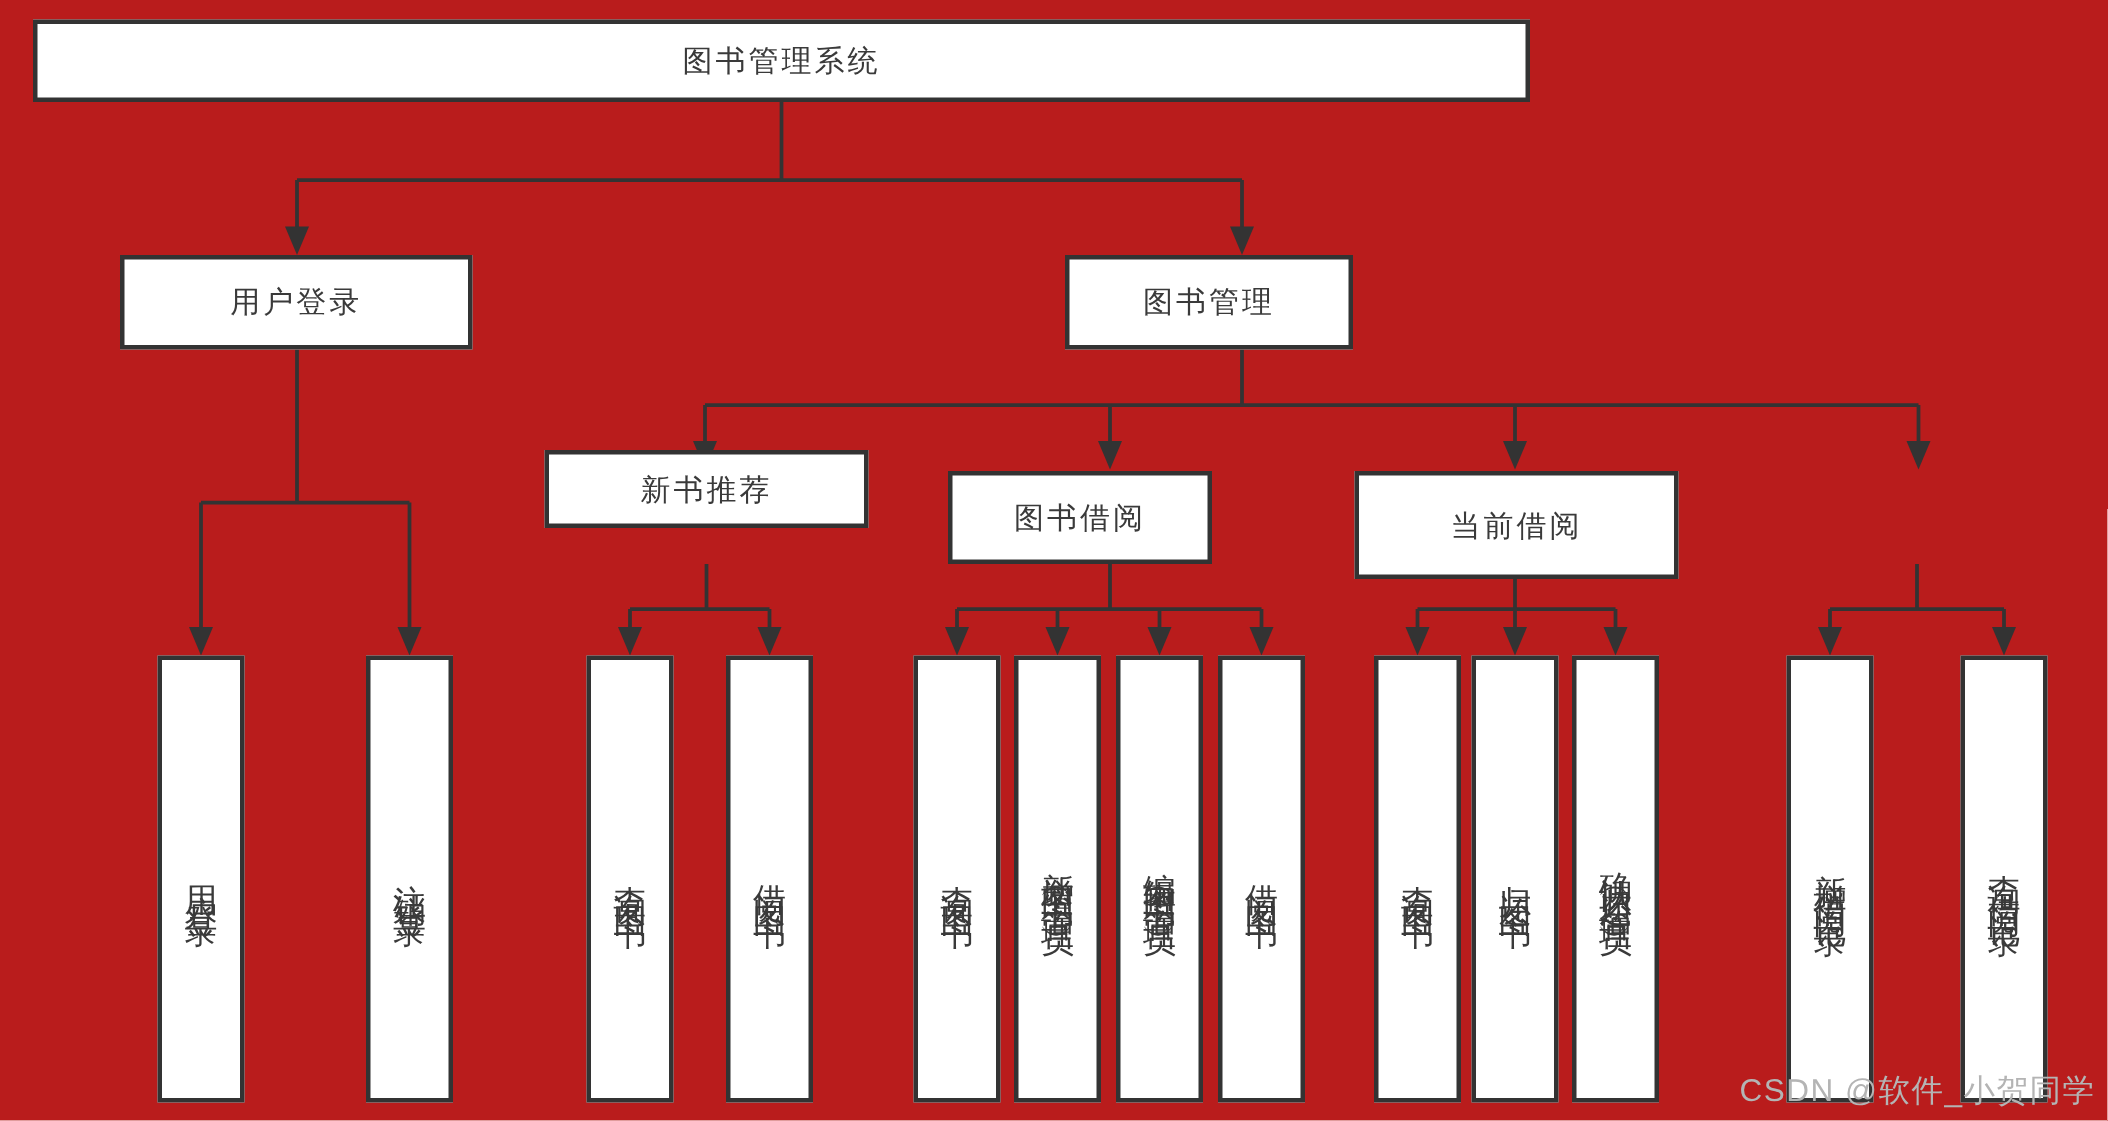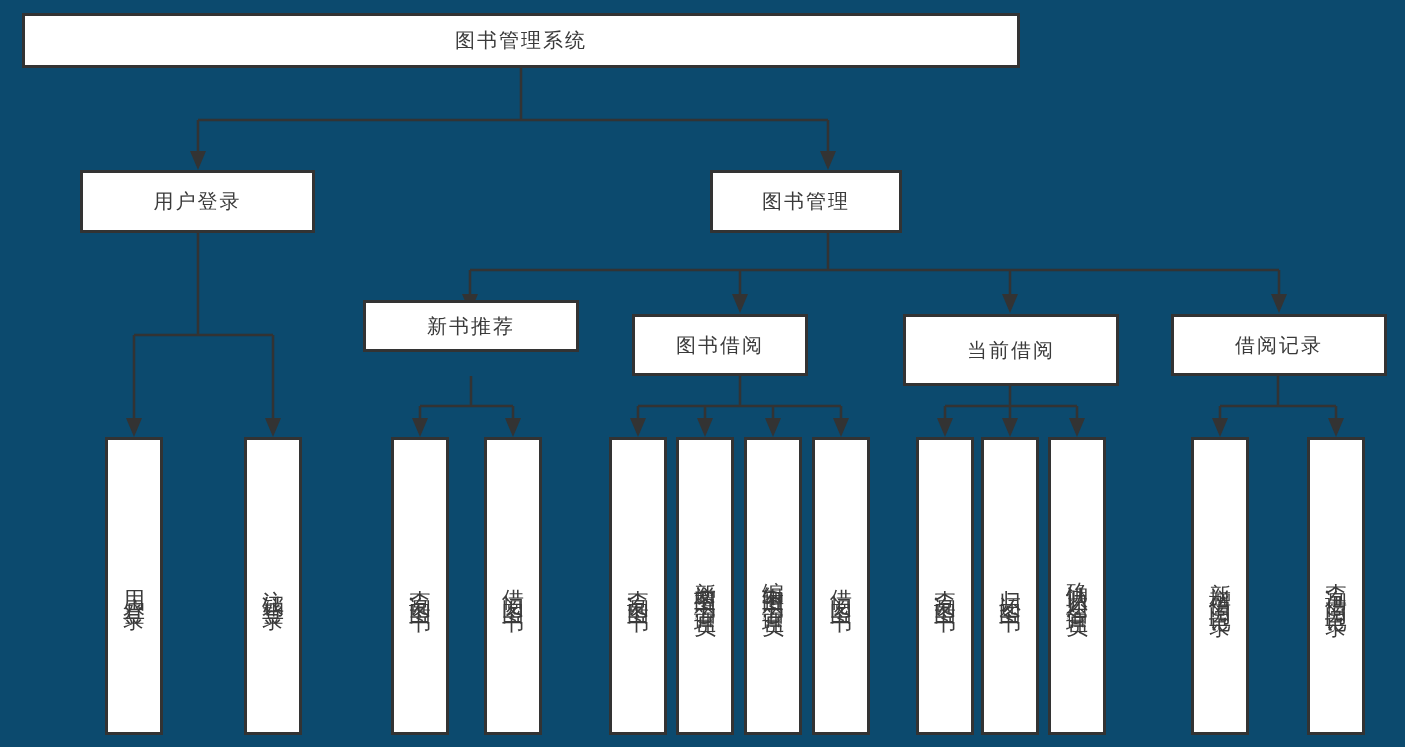--- a/index.html
+++ b/index.html
@@ -4,21 +4,21 @@
 <style>
   html, body {
     margin: 0;
     padding: 0;
     background: #ffffff;
   }
   .canvas {
     position: relative;
     width: 1405px;
     height: 747px;
-    background: #0c4a6e;
+    background: #b91c1c;
     overflow: hidden;
     font-family: "Liberation Sans", "DejaVu Sans", sans-serif;
   }
   .connectors {
     position: absolute;
     left: 0;
     top: 0;
     width: 1405px;
     height: 747px;
     pointer-events: none;
@@ -137,23 +137,20 @@
 
   <div class="node" style="left:363px; top:300px; width:216px; height:52px">
     <span class="node-label">新书推荐</span>
   </div>
   <div class="node" style="left:632px; top:314px; width:176px; height:62px">
     <span class="node-label">图书借阅</span>
   </div>
   <div class="node" style="left:903px; top:314px; width:216px; height:72px">
     <span class="node-label">当前借阅</span>
   </div>
-  <div class="node" style="left:1171px; top:314px; width:216px; height:62px">
-    <span class="node-label">借阅记录</span>
-  </div>
 
   <div class="leaf" style="left:105px">
     <span class="leaf-label">用户登录</span>
   </div>
   <div class="leaf" style="left:244px">
     <span class="leaf-label">注销登录</span>
   </div>
 
   <div class="leaf" style="left:391px">
     <span class="leaf-label">查询图书</span>
@@ -185,14 +182,15 @@
     <span class="leaf-label long">确认归还（管理员）</span>
   </div>
 
   <div class="leaf" style="left:1191px">
     <span class="leaf-label">新增借阅记录</span>
   </div>
   <div class="leaf" style="left:1307px">
     <span class="leaf-label">查询借阅记录</span>
   </div>
 
+  <div class="watermark">CSDN @软件_小贺同学</div>
 
 </div>
 
 </body></html>

